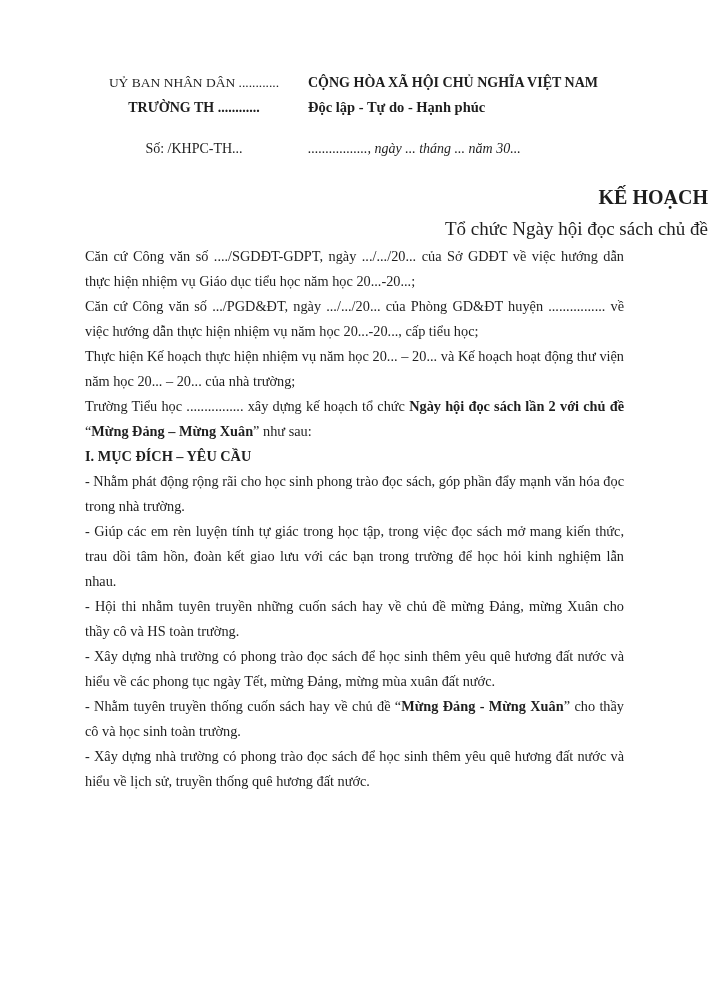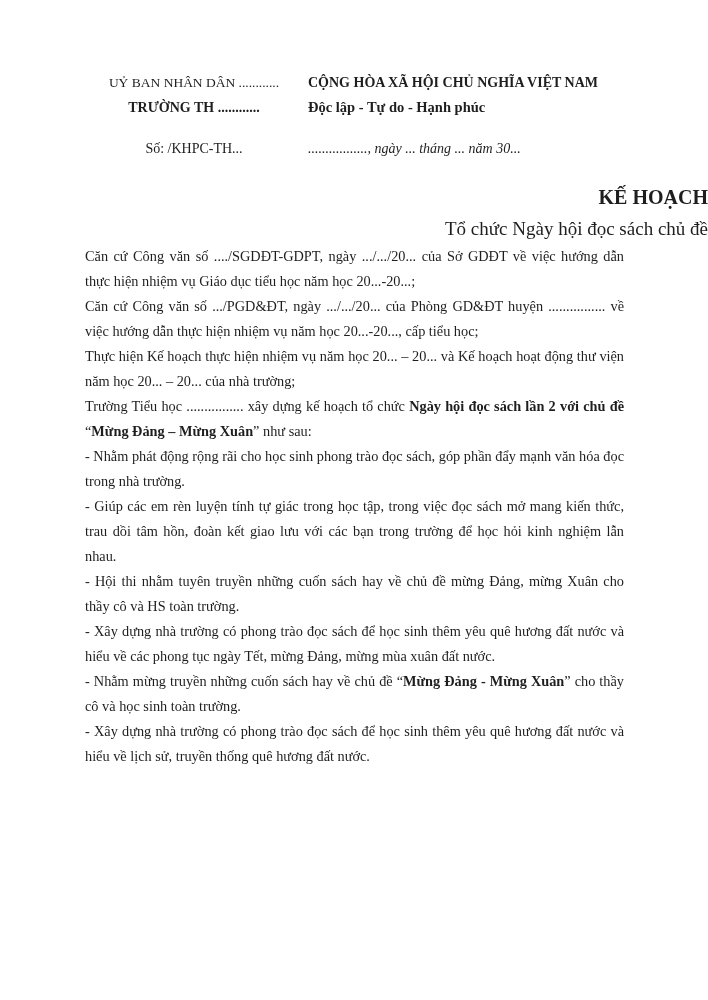--- a/index.html
+++ b/index.html
@@ -65,21 +65,22 @@
   <div class="title-block">
     <div class="title-main">KẾ HOẠCH</div>
     <div class="title-sub1">Tổ chức Ngày hội đọc sách chủ đề</div>
   </div>
 
   <div class="doc-body">
     <p><span>Căn cứ Công văn số ..../SGDĐT-GDPT, ngày .../.../20... của Sở GDĐT về việc hướng dẫn thực hiện nhiệm vụ Giáo dục tiểu học năm học 20...-20...;</span></p>
     <p><span>Căn cứ Công văn số .../PGD&amp;ĐT, ngày .../.../20... của Phòng GD&amp;ĐT huyện ................ về việc hướng dẫn thực hiện nhiệm vụ năm học 20...-20..., cấp tiểu học;</span></p>
     <p><span>Thực hiện Kế hoạch thực hiện nhiệm vụ năm học 20... – 20... và Kế hoạch hoạt động thư viện năm học 20... – 20... của nhà trường;</span></p>
     <p><span>Trường Tiểu học ................ xây dựng kế hoạch tổ chức </span><span class="b">Ngày hội đọc sách lần 2 với chủ đề</span><span> “</span><span class="b">Mừng Đảng – Mừng Xuân</span><span>” như sau:</span></p>
+    <p><span class="b">I. MỤC ĐÍCH – YÊU CẦU</span></p>
     <p><span>- Nhằm phát động rộng rãi cho học sinh phong trào đọc sách, góp phần đẩy mạnh văn hóa đọc trong nhà trường.</span></p>
     <p><span>- Giúp các em rèn luyện tính tự giác trong học tập, trong việc đọc sách mở mang kiến thức, trau dồi tâm hồn, đoàn kết giao lưu với các bạn trong trường để học hỏi kinh nghiệm lẫn nhau.</span></p>
     <p><span>- Hội thi nhằm tuyên truyền những cuốn sách hay về chủ đề mừng Đảng, mừng Xuân cho thầy cô và HS toàn trường.</span></p>
     <p><span>- Xây dựng nhà trường có phong trào đọc sách để học sinh thêm yêu quê hương đất nước và hiểu về các phong tục ngày Tết, mừng Đảng, mừng mùa xuân đất nước.</span></p>
-    <p><span>- Nhằm mừng truyền những cuốn sách hay về chủ đề “</span><span class="b">Mừng Đảng - Mừng Xuân</span><span>” cho thầy cô và học sinh toàn trường.</span></p>
+    <p><span>- Nhằm tuyên truyền thống cuốn sách hay về chủ đề “</span><span class="b">Mừng Đảng - Mừng Xuân</span><span>” cho thầy cô và học sinh toàn trường.</span></p>
     <p><span>- Xây dựng nhà trường có phong trào đọc sách để học sinh thêm yêu quê hương đất nước và hiểu về lịch sử, truyền thống quê hương đất nước.</span></p>
   </div>
 
 </div>
 
 </body></html>

